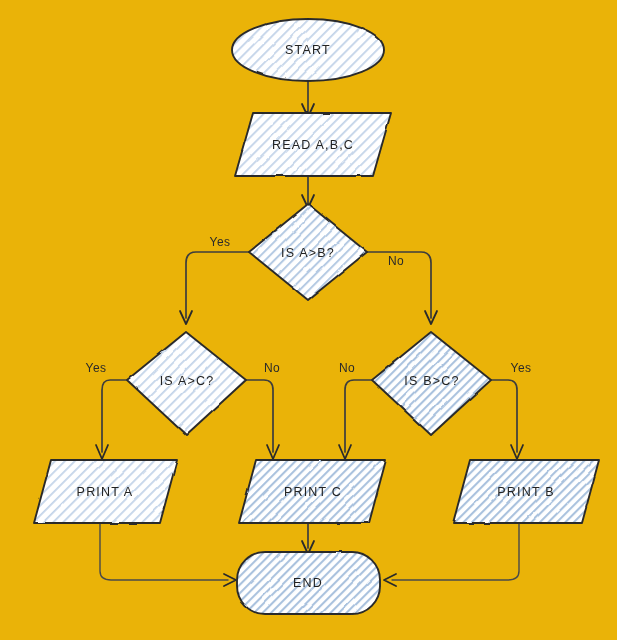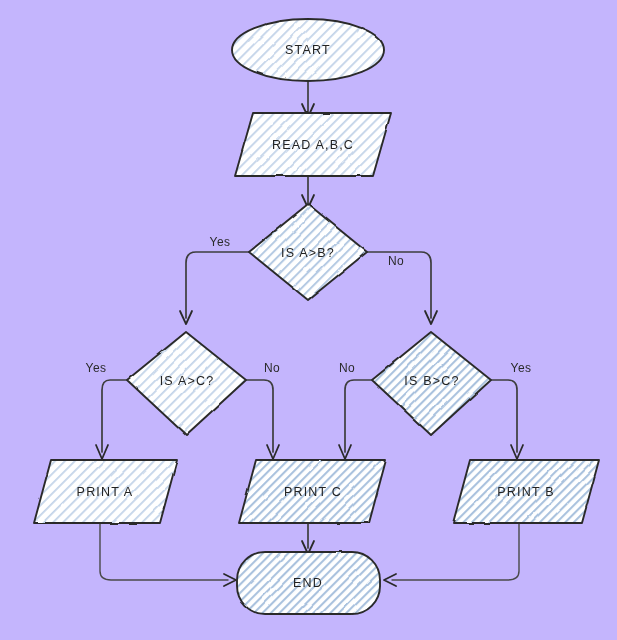--- a/index.html
+++ b/index.html
@@ -10,21 +10,21 @@
   body {
     width: 617px;
     height: 640px;
     overflow: hidden;
     font-family: "Liberation Sans", sans-serif;
   }
   #flowchart-root {
     position: relative;
     width: 617px;
     height: 640px;
-    background: #c4b5fd;
+    background: #eab308;
   }
   svg#chart-svg {
     position: absolute;
     top: 0;
     left: 0;
     width: 617px;
     height: 640px;
     display: block;
   }
   .node-shape {

